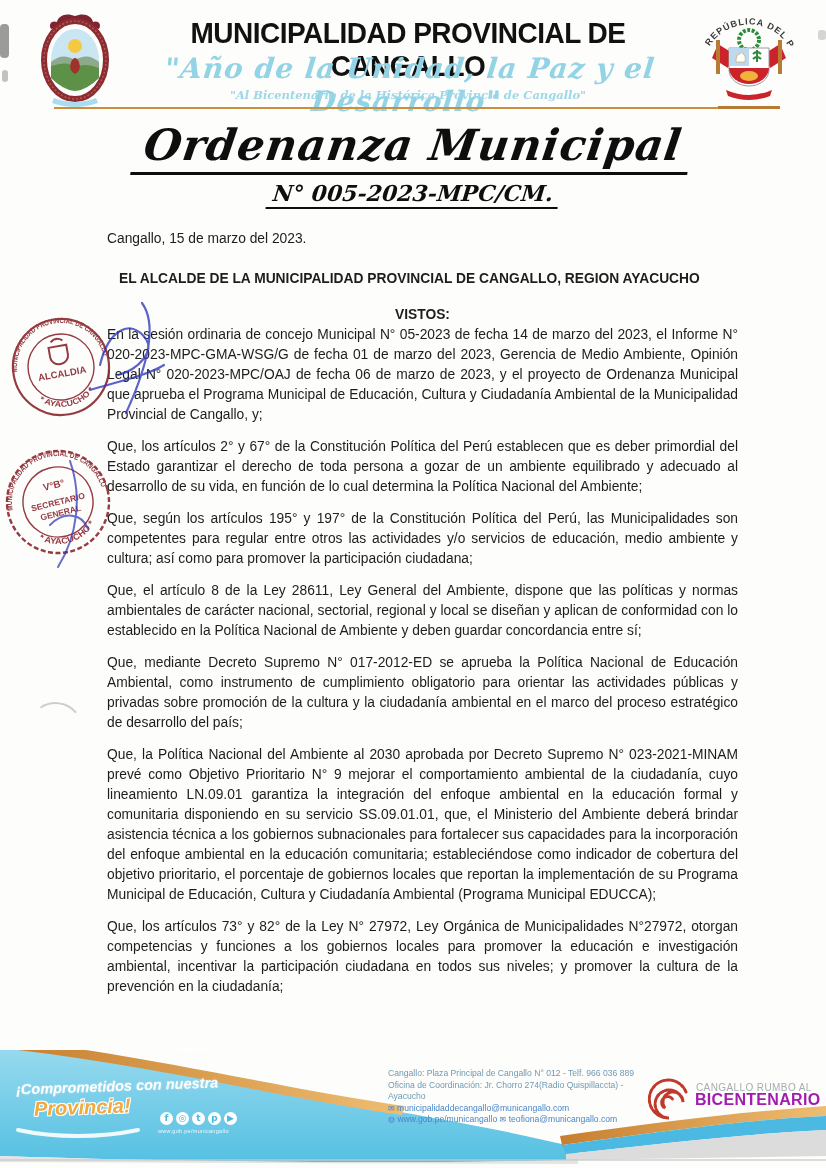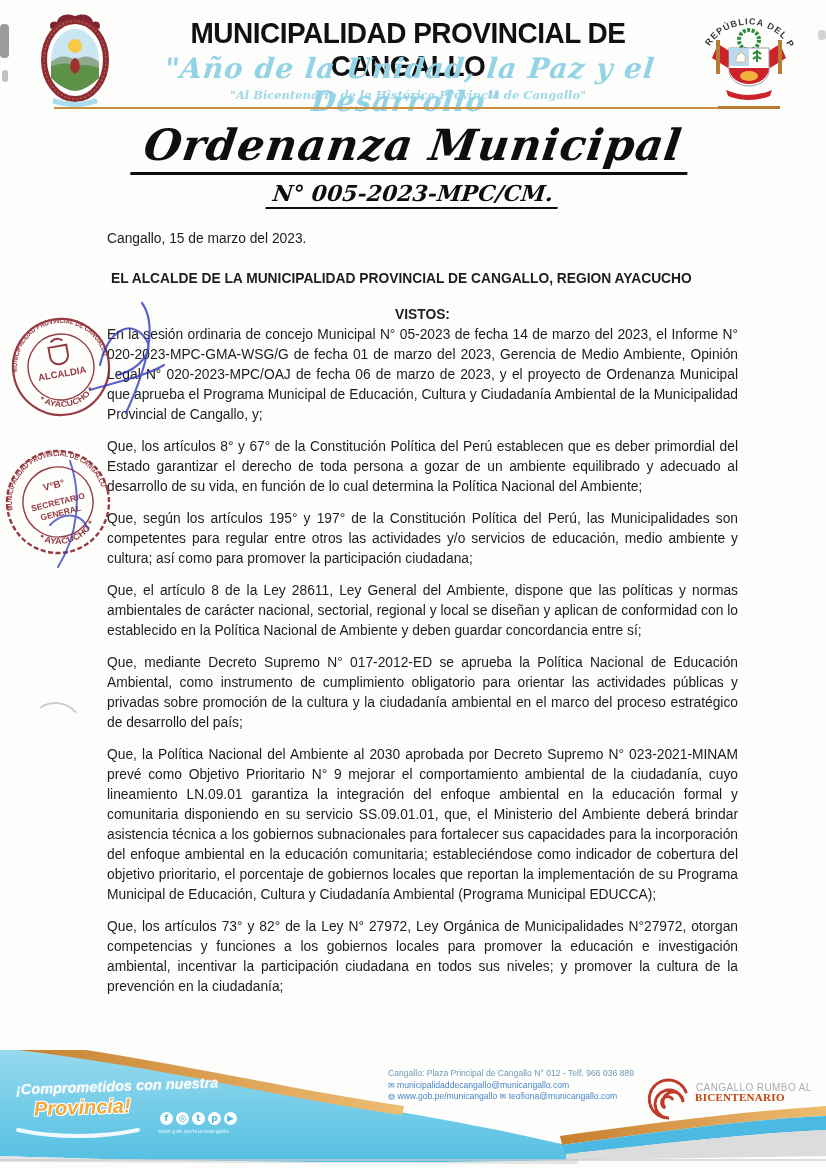--- a/index.html
+++ b/index.html
@@ -25,21 +25,21 @@
              border-bottom:3px solid #0e0e0e;padding:0 10px 2px;transform:skewX(-8deg);}
   .doc-number{left:0;top:180px;width:826px;text-align:center;}
   .doc-number span{display:inline-block;font-family:"DejaVu Serif",serif;font-style:italic;
              font-weight:bold;font-size:22px;color:#0e0e0e;
              border-bottom:2px solid #0e0e0e;padding:0 6px 1px;transform:skewX(-6deg);}
 
   
   .maincol{left:107px;top:229px;width:631px;font-size:13.8px;line-height:20px;
            text-align:justify;}
   .dateline{text-align:left;margin:0 0 20px;}
-  .addressee{font-weight:bold;margin:0 4px 16px;text-align:left;}
+  .addressee{font-weight:bold;margin:0 12px 16px;text-align:left;}
   .sec-head{font-weight:bold;margin:10px 0 0;text-align:center;}
   .sec-head.first{margin-top:14px;}
   .para{margin:0 0 12px;}
 
   
   .stamp{opacity:.92;}
   .sig{opacity:.9;}
 
   
   .arc-artifact{left:30px;top:702px;width:48px;height:44px;border:2px solid #b5b2ae;
@@ -59,21 +59,21 @@
   .visit{left:172px;top:1045px;font-size:8px;font-weight:bold;color:#fff;}
   .social-row{left:160px;top:1112px;display:flex;gap:3px;}
   .social-row .ic{width:13px;height:13px;border-radius:50%;background:#fff;color:#49b8dd;
            font-size:9px;font-weight:bold;text-align:center;line-height:13px;
            font-family:"DejaVu Sans",sans-serif;}
   .social-cap{left:158px;top:1128px;font-size:5.5px;color:#eafaff;letter-spacing:.3px;}
   .contact{left:388px;top:1068px;width:268px;font-size:8.6px;line-height:11.5px;color:#6f9ab5;}
   .contact .lnk{color:#4a86c8;}
   .contact .cic{display:inline-block;color:#4a86c8;font-size:8px;}
   .bic-text1{left:696px;top:1082px;font-size:10px;color:#a7adb2;letter-spacing:.4px;}
-  .bic-text2{left:695px;top:1091px;font-size:11px;font-weight:bold;color:#c2410c;letter-spacing:.3px;font-family:Liberation Serif, serif;}
+  .bic-text2{left:695px;top:1091px;font-size:16px;font-weight:bold;color:#a21caf;letter-spacing:.3px;}
   .scanline{left:0;top:1159px;width:826px;height:2px;background:#c9c9c9;opacity:.65;}
 </style>
 </head>
 <body>
 
 <div class="abs smudge1"></div>
 <div class="abs smudge2"></div>
 <div class="abs smudge3"></div>
 
 <svg class="abs" style="left:24px;top:10px;" width="102" height="100" viewBox="0 0 102 100">
@@ -122,21 +122,21 @@
   <span>N° 005-2023-MPC/CM.</span>
 </div>
 
 <div class="abs maincol">
   <div class="dateline">Cangallo, 15 de marzo del 2023.</div>
   <div class="addressee">EL ALCALDE DE LA MUNICIPALIDAD PROVINCIAL DE CANGALLO, REGION AYACUCHO</div>
 
   <div class="sec-head first">VISTOS:</div>
   <div class="para">En la sesión ordinaria de concejo Municipal N° 05-2023 de fecha 14 de marzo del 2023, el Informe N° 020-2023-MPC-GMA-WSG/G de fecha 01 de marzo del 2023, Gerencia de Medio Ambiente, Opinión Legal N° 020-2023-MPC/OAJ de fecha 06 de marzo de 2023, y el proyecto de Ordenanza Municipal que aprueba el Programa Municipal de Educación, Cultura y Ciudadanía Ambiental de la Municipalidad Provincial de Cangallo, y;</div>
 
-  <div class="para">Que, los artículos 8° y 67° de la Constitución Política del Perú establecen que es deber primordial del Estado garantizar el derecho de toda persona a gozar de un ambiente equilibrado y adecuado al desarrollo de su vida, en función de lo cual determina la Política Nacional del Ambiente;</div>
+  <div class="para">Que, los artículos 2° y 67° de la Constitución Política del Perú establecen que es deber primordial del Estado garantizar el derecho de toda persona a gozar de un ambiente equilibrado y adecuado al desarrollo de su vida, en función de lo cual determina la Política Nacional del Ambiente;</div>
   <div class="para">Que, según los artículos 195° y 197° de la Constitución Política del Perú, las Municipalidades son competentes para regular entre otros las actividades y/o servicios de educación, medio ambiente y cultura; así como para promover la participación ciudadana;</div>
   <div class="para">Que, el artículo 8 de la Ley 28611, Ley General del Ambiente, dispone que las políticas y normas ambientales de carácter nacional, sectorial, regional y local se diseñan y aplican de conformidad con lo establecido en la Política Nacional de Ambiente y deben guardar concordancia entre sí;</div>
   <div class="para">Que, mediante Decreto Supremo N° 017-2012-ED se aprueba la Política Nacional de Educación Ambiental, como instrumento de cumplimiento obligatorio para orientar las actividades públicas y privadas sobre promoción de la cultura y la ciudadanía ambiental en el marco del proceso estratégico de desarrollo del país;</div>
   <div class="para">Que, la Política Nacional del Ambiente al 2030 aprobada por Decreto Supremo N° 023-2021-MINAM prevé como Objetivo Prioritario N° 9 mejorar el comportamiento ambiental de la ciudadanía, cuyo lineamiento LN.09.01 garantiza la integración del enfoque ambiental en la educación formal y comunitaria disponiendo en su servicio SS.09.01.01, que, el Ministerio del Ambiente deberá brindar asistencia técnica a los gobiernos subnacionales para fortalecer sus capacidades para la incorporación del enfoque ambiental en la educación comunitaria; estableciéndose como indicador de cobertura del objetivo prioritario, el porcentaje de gobiernos locales que reportan la implementación de su Programa Municipal de Educación, Cultura y Ciudadanía Ambiental (Programa Municipal EDUCCA);</div>
   <div class="para">Que, los artículos 73° y 82° de la Ley N° 27972, Ley Orgánica de Municipalidades N°27972, otorgan competencias y funciones a los gobiernos locales para promover la educación e investigación ambiental, incentivar la participación ciudadana en todos sus niveles; y promover la cultura de la prevención en la ciudadanía;</div>
 </div>
 
 <svg class="abs stamp" style="left:8px;top:314px;transform:rotate(-10deg);" width="106" height="106" viewBox="0 0 106 106">
   <defs>
     <path id="s1top" d="M9 53 A44 44 0 1 1 97 53" fill="none"></path>
@@ -216,20 +216,21 @@
   <div class="ic">f</div>
   <div class="ic">◎</div>
   <div class="ic">t</div>
   <div class="ic">p</div>
   <div class="ic">▶</div>
 </div>
 <div class="abs social-cap">www.gob.pe/municangallo</div>
 
 <div class="abs contact">
   <div>Cangallo: Plaza Principal de Cangallo N° 012 - Telf. 966 036 889</div>
+  <div>Oficina de Coordinación: Jr. Chorro 274(Radio Quispillaccta) - Ayacucho</div>
   <div>
     <span class="cic">✉</span>
     <span class="lnk">municipalidaddecangallo@municangallo.com</span>
   </div>
   <div>
     <span class="cic">◍</span>
     <span class="lnk">www.gob.pe/municangallo</span>
     <span class="cic">✉</span>
     <span class="lnk">teofiona@municangallo.com</span>
   </div>

